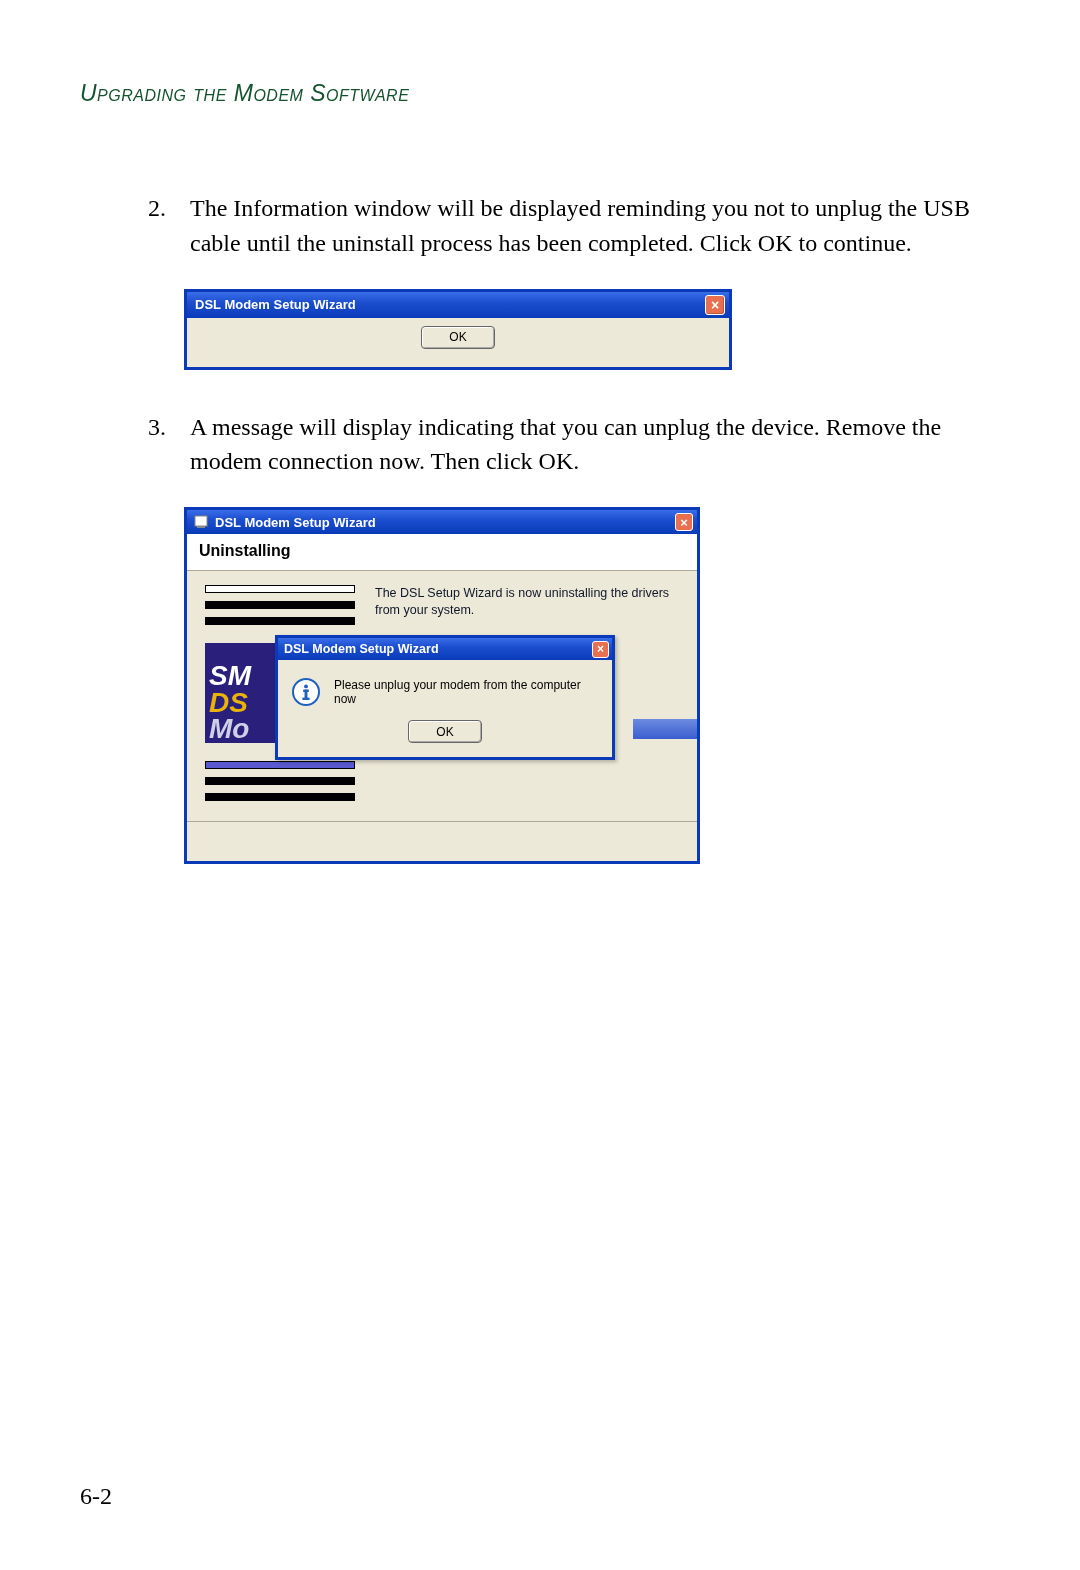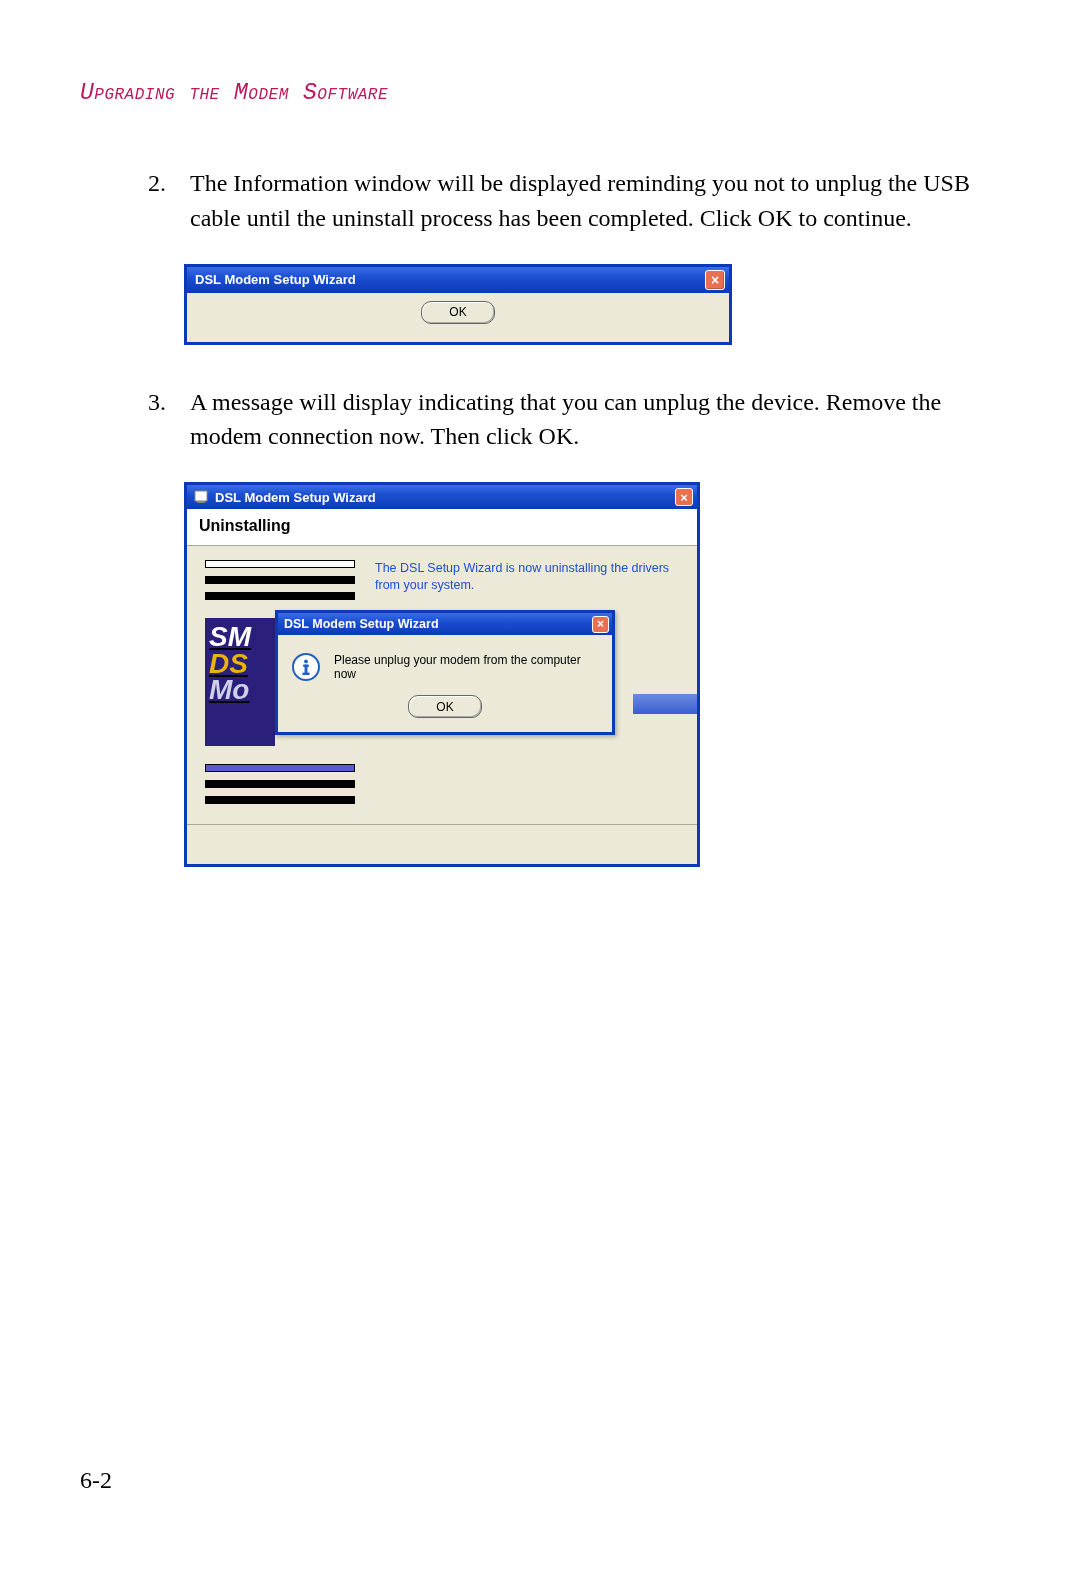--- a/index.html
+++ b/index.html
@@ -10,23 +10,23 @@
     font-family: Georgia, 'Times New Roman', serif;
     color: #000;
     position: relative;
     padding: 80px 80px 60px 80px;
   }
   .page-header {
     font-variant: small-caps;
     font-style: italic;
     font-size: 23px;
     letter-spacing: 0.5px;
-    color: #be185d;
-    margin-bottom: 60px;
-    font-family: Liberation Mono, monospace;
+    color: #14532d;
+    margin-bottom: 84px;
+    font-family: Liberation Sans, sans-serif;
   }
   .step-list {
     list-style: none;
     padding-left: 60px;
   }
   .step-item {
     display: flex;
     gap: 24px;
     margin-bottom: 28px;
     font-size: 24px;
@@ -87,21 +87,21 @@
   .dlg1-msg {
     font-size: 13px; color:#000;
   }
   .dlg1-actions {
     display:flex;justify-content:center;padding: 8px 0 18px 0;
   }
   .ok-btn {
     width: 74px; height: 23px;
     background:#ece9d8;
     border:1px solid #666;
-    border-radius:10px;
+    border-radius:4px;
     font-size:12px;
     font-family: Tahoma, Verdana, sans-serif;
     box-shadow: inset 1px 1px 0 #fff, inset -1px -1px 0 #aaa;
   }
 
   
   .wiz {
     width: 516px;
     border: 3px solid #0a3ab8;
     background:#ece9d8;
@@ -131,34 +131,33 @@
     position:relative;
     min-height: 246px;
   }
   .wiz-left { width:150px; }
   .wiz-bars { display:flex;flex-direction:column;gap:8px;}
   .bar { height:8px; }
   .bar.white{background:#fff;border:1px solid #000;}
   .bar.black{background:#000;}
   .brand {
     margin-top:18px;
-    width:70px;height:128px;
+    width:70px;height:100px;
     background:#2a1f7a;
     overflow:hidden;
-    padding:6px 0 0 4px;
+    padding:20px 0 0 4px;
     line-height:0.95;
-    text-decoration:underline;
   }
   .brand-s { color:#fff;font-weight:900;font-size:28px;font-family: Arial Black, Arial, sans-serif;font-style:italic;}
   .brand-d { color:#eab308;font-weight:900;font-size:28px;font-family: Arial Black, Arial,sans-serif;font-style:italic;}
   .brand-m { color:#cfcfe8;font-weight:900;font-size:28px;font-family: Arial Black, Arial,sans-serif;font-style:italic;}
   .wiz-bars.bottom { margin-top:18px;}
   .wiz-right { flex:1; }
   .wiz-msg {
-    font-size:12.5px;line-height:1.35;color:#1d4ed8;
+    font-size:12.5px;line-height:1.35;color:#0f172a;
   }
   .wiz-progress {
     position:absolute;right:0;top:148px;width:64px;height:20px;
     background: linear-gradient(#6b8be0,#3a5ed0);
   }
   .wiz-footer {
     height:40px;border-top:1px solid #aca899;background:#ece9d8;
   }
 
   
@@ -174,21 +173,21 @@
   }
   .inner-title{color:#fff;font-weight:bold;font-size:12.5px;}
   .inner-close{width:17px;height:17px;background:#e87050;border:1px solid #fff;border-radius:3px;
     display:flex;align-items:center;justify-content:center;color:#fff;font-weight:bold;font-size:12px;line-height:1;}
   .inner-body{display:flex;align-items:flex-end;gap:14px;padding:18px 10px 8px 14px;}
   .inner-msg{font-size:12px;color:#000;}
   .inner-actions{display:flex;justify-content:center;padding:6px 0 14px 0;}
 
   .page-number {
     position:absolute;
-    left:80px; bottom:76px;
+    left:80px; bottom:60px;
     font-size:24px;
     font-family: Georgia, serif;
   }
 </style>
 </head>
 <body>
 
 <div class="page-header">Upgrading the Modem Software</div>
 
 <ol class="step-list">

